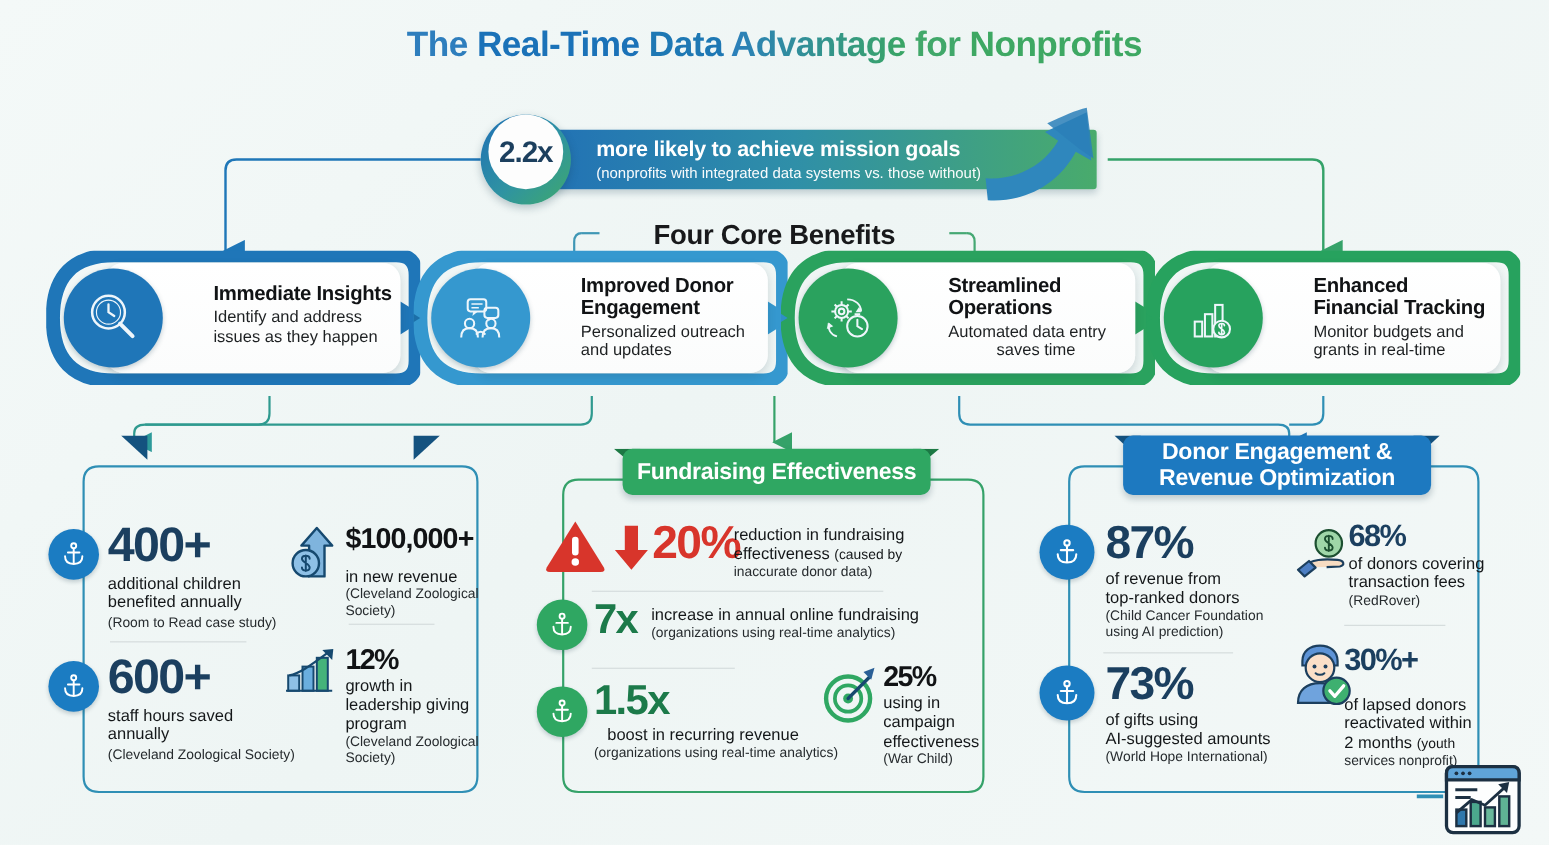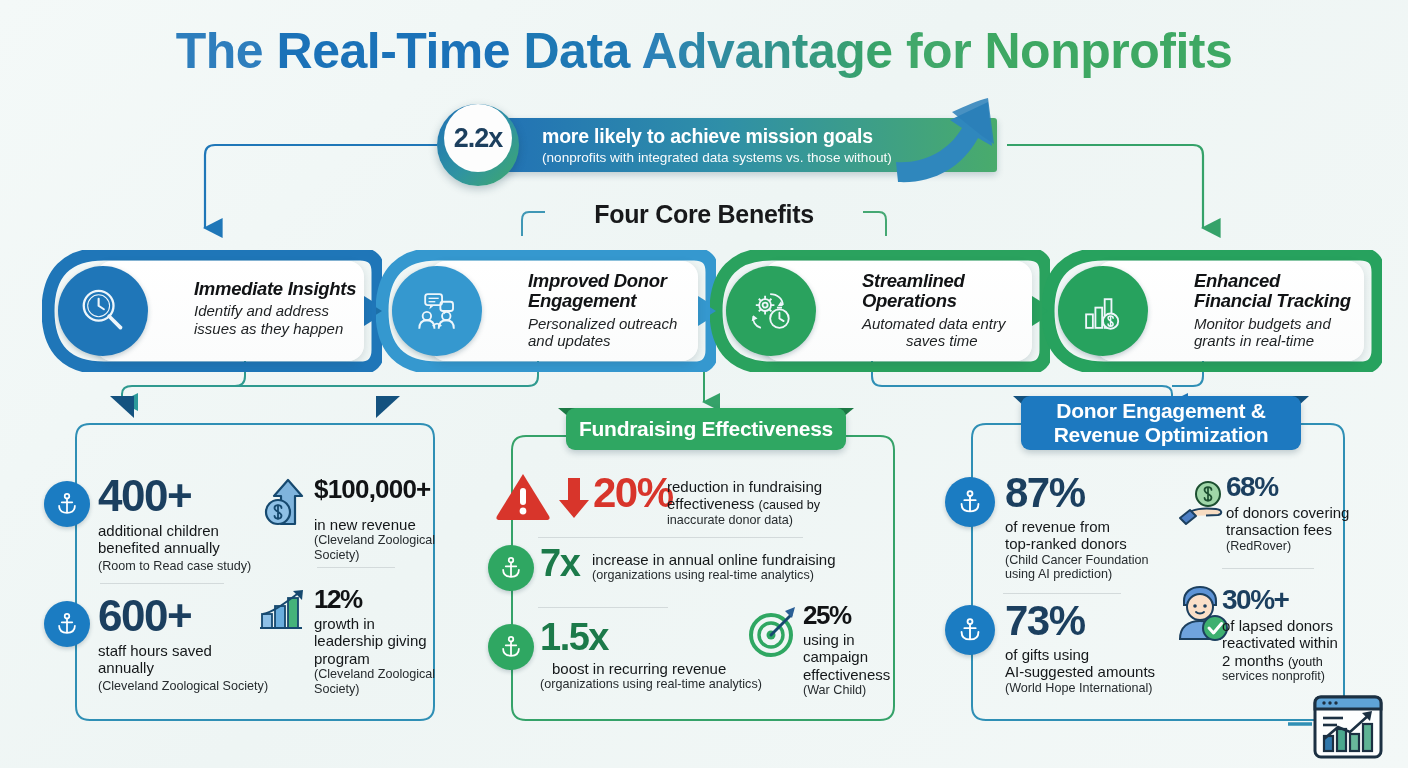--- a/index.html
+++ b/index.html
@@ -13,21 +13,21 @@
     position: relative;
     width: 1408px; height: 768px;
     background: linear-gradient(135deg,#f4f9f8 0%,#eef5f4 45%,#f3f8f7 100%);
   }
   .abs { position: absolute; }
 
   
   #title {
     top: 22px; left: 0; width: 1408px;
     text-align: center;
-    font-size: 50px; font-weight: 700; letter-spacing: -0.5px;
+    font-size: 32px; font-weight: 700; letter-spacing: -0.5px;
     white-space: nowrap;
   }
   #title .t-the   { color:#2e7ebd; font-weight:700; }
   #title .t-mid   { color:#1b72b8; font-weight:800; }
   #title .t-data  { color:#1e78b4; font-weight:800; }
   #title .t-adv   { background: linear-gradient(90deg,#2b7fbc 0%, #3aa664 100%);
                     -webkit-background-clip:text; background-clip:text;
                     -webkit-text-fill-color:transparent; color:#34a05f; font-weight:800; }
   #title .t-for   { color:#41a86a; font-weight:600; }
   #title .t-np    { color:#3ea863; font-weight:600; }
@@ -59,21 +59,21 @@
   }
   #hero-arrow { position:absolute; left: 455px; top: -10px; width: 120px; height: 100px; }
 
   
   #fcb {
     top: 200px; left: 0; width: 1408px; text-align:center;
     font-size: 25px; font-weight: 700; color:#18191b; letter-spacing:-0.3px;
   }
 
   
-  .bcard { top: 252px; height: 118px; font-style: italic; }
+  .bcard { top: 230px; height: 118px; }
   .bcard .panel {
     position:absolute; top: 9px; height: 100px;
     background: linear-gradient(180deg,#ffffff 0%,#fbfcfc 100%);
     border-radius: 16px;
     box-shadow: 0 3px 8px rgba(30,60,80,.16);
   }
   .bcard .ic {
     position:absolute; left: 14px; top: 14px; width: 90px; height: 90px; border-radius:50%;
     display:flex; align-items:center; justify-content:center;
     box-shadow: 0 2px 5px rgba(20,60,80,.25);
@@ -483,21 +483,21 @@
     <circle cx="28" cy="24" r="13" fill="#fbdfc8" stroke="#1c3f5e" stroke-width="2"></circle>
     <circle cx="23" cy="23" r="1.8" fill="#1c3f5e"></circle>
     <circle cx="33" cy="23" r="1.8" fill="#1c3f5e"></circle>
     <path d="M24 29 C26 31 30 31 32 29" fill="none" stroke="#1c3f5e" stroke-width="1.8" stroke-linecap="round"></path>
     <path d="M8 56 C8 44 16 38 28 38 C40 38 48 44 48 56 Z" fill="#6fa3dd" stroke="#1c3f5e" stroke-width="2"></path>
     <circle cx="43" cy="45" r="12" fill="#3eb070" stroke="#1c3f5e" stroke-width="2"></circle>
     <path d="M37 45 L41.5 50 L49.5 40.5" fill="none" stroke="#fff" stroke-width="3" stroke-linecap="round" stroke-linejoin="round"></path>
   </svg>
   <div class="stat" style="left:1222px; top:586px; width:170px;">
     <div class="bignum" style="font-size:28px; color:#1b3f5f;">30%+</div>
-    <div class="statlbl" style="margin-top:3px;">of lapsed donors</div>
+    <div class="statlbl" style="margin-top:18px;">of lapsed donors</div>
     <div class="statlbl">reactivated within</div>
     <div class="statlbl">
       <span>2 months</span>
       <span class="inline-src">(youth</span>
     </div>
     <div class="statsrc">services nonprofit)</div>
   </div>
 
   <svg class="abs" style="left:1312px; top:694px; width:72px; height:66px;" viewBox="0 0 72 66">
     <rect x="3" y="3" width="66" height="60" rx="6" fill="#fdfefe" stroke="#1c3042" stroke-width="3"></rect>

